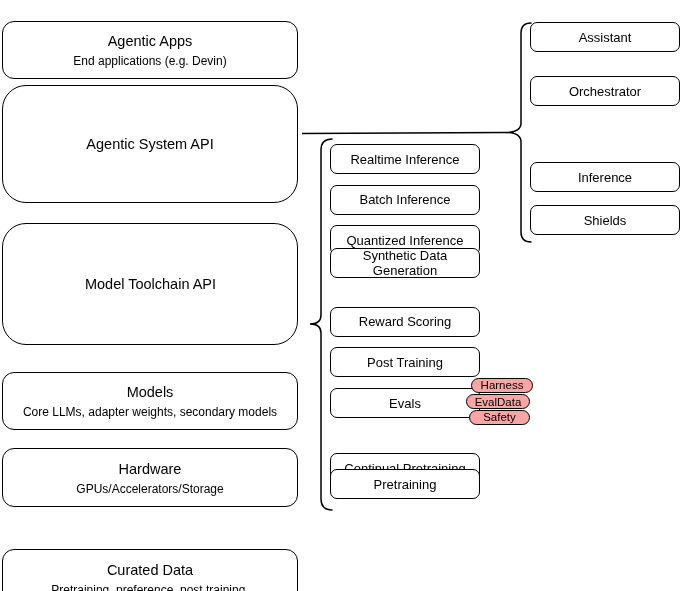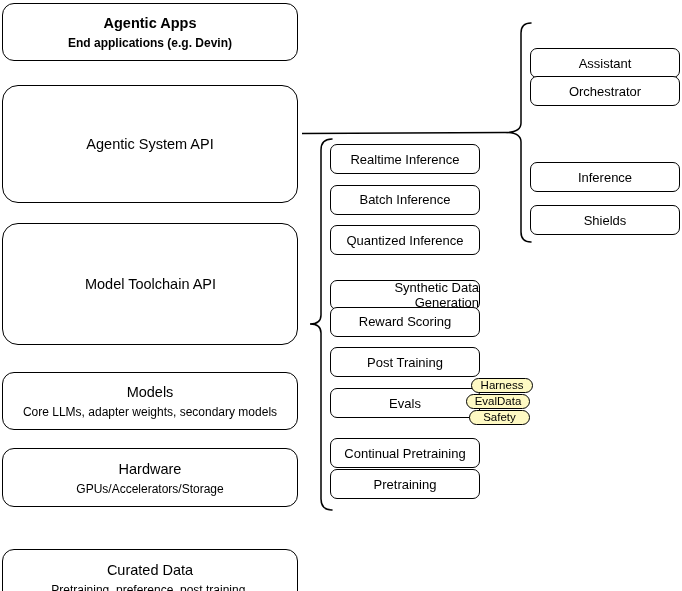--- a/index.html
+++ b/index.html
@@ -6,47 +6,47 @@
   .canvas{
     position:relative;width:682px;height:591px;background:#ffffff;
     font-family:"Liberation Sans",sans-serif;color:#000;overflow:hidden;
   }
   .node{
     position:absolute;box-sizing:border-box;background:#ffffff;
     border:1.5px solid #000;display:flex;flex-direction:column;
     align-items:center;justify-content:center;text-align:center;z-index:2;
   }
   .lbox{left:2px;width:296px;border-radius:12px;padding:0 10px;}
-  .lbox.big{border-radius:16px;}
+  .lbox.big{border-radius:24px;}
   .lbox .t{font-size:14.5px;line-height:18px;}
   .lbox .s{font-size:12px;line-height:13px;margin-top:5px;}
   .mbox{left:330px;width:150px;height:30px;border-radius:7px;font-size:13px;}
   .rbox{left:530px;width:150px;height:30px;border-radius:7px;font-size:13px;}
   .pill{
-    position:absolute;box-sizing:border-box;background:#fef9c3;
+    position:absolute;box-sizing:border-box;background:#fca5a5;
     border:1.5px solid #000;border-radius:9px;font-size:11.5px;line-height:12px;
-    display:flex;align-items:flex-start;justify-content:center;z-index:3;
+    display:flex;align-items:center;justify-content:center;z-index:3;
   }
   svg.overlay{position:absolute;left:0;top:0;z-index:1;}
 </style>
 </head>
 <body>
 
 <div class="canvas">
 
   <svg class="overlay" width="682" height="591" viewBox="0 0 682 591">
 
     <path d="M 302 133.5 L 505 132.5" fill="none" stroke="#000000" stroke-width="1.5"></path>
 
     <path d="M 332 139 Q 321 139 321 150 L 321 315 Q 321 324 310 324 Q 321 324 321 333 L 321 499 Q 321 510 332 510" fill="none" stroke="#000000" stroke-width="1.5" stroke-linecap="round"></path>
 
     <path d="M 531 23 Q 521 23 521 33 L 521 123 Q 521 132.5 505 132.5 Q 521 132.5 521 142 L 521 232 Q 521 242 531 242" fill="none" stroke="#000000" stroke-width="1.5" stroke-linecap="round"></path>
   </svg>
 
-  <div class="node lbox" style="top:3px;height:58px;font-weight:bold;">
+  <div class="node lbox" style="top:21px;height:58px;">
     <div class="t">Agentic Apps</div>
     <div class="s">End applications (e.g. Devin)</div>
   </div>
 
   <div class="node lbox big" style="top:85px;height:118px;">
     <div class="t">Agentic System API</div>
   </div>
 
   <div class="node lbox big" style="top:223px;height:122px;padding-left:11px;">
     <div class="t">Model Toolchain API</div>
@@ -69,50 +69,50 @@
 
   <div class="node mbox" style="top:144px;">
     <span>Realtime Inference</span>
   </div>
   <div class="node mbox" style="top:184.5px;">
     <span>Batch Inference</span>
   </div>
   <div class="node mbox" style="top:225px;">
     <span>Quantized Inference</span>
   </div>
-  <div class="node mbox" style="top:280px;text-align:right;">
+  <div class="node mbox" style="top:248px;">
     <span>Synthetic Data Generation</span>
   </div>
   <div class="node mbox" style="top:306.5px;">
     <span>Reward Scoring</span>
   </div>
   <div class="node mbox" style="top:347px;">
     <span>Post Training</span>
   </div>
   <div class="node mbox" style="top:388px;">
     <span>Evals</span>
   </div>
-  <div class="node mbox" style="top:438px;">
+  <div class="node mbox" style="top:453px;">
     <span>Continual Pretraining</span>
   </div>
   <div class="node mbox" style="top:469px;">
     <span>Pretraining</span>
   </div>
 
   <div class="pill" style="left:471px;top:377.5px;width:62px;height:15px;">
     <span>Harness</span>
   </div>
   <div class="pill" style="left:466px;top:394px;width:64px;height:15px;">
     <span>EvalData</span>
   </div>
   <div class="pill" style="left:469px;top:409.5px;width:61px;height:15px;">
     <span>Safety</span>
   </div>
 
-  <div class="node rbox" style="top:48px;text-align:right;">
+  <div class="node rbox" style="top:22px;text-align:right;">
     <span>Assistant</span>
   </div>
   <div class="node rbox" style="top:76px;">
     <span>Orchestrator</span>
   </div>
   <div class="node rbox" style="top:162px;">
     <span>Inference</span>
   </div>
   <div class="node rbox" style="top:205px;">
     <span>Shields</span>

